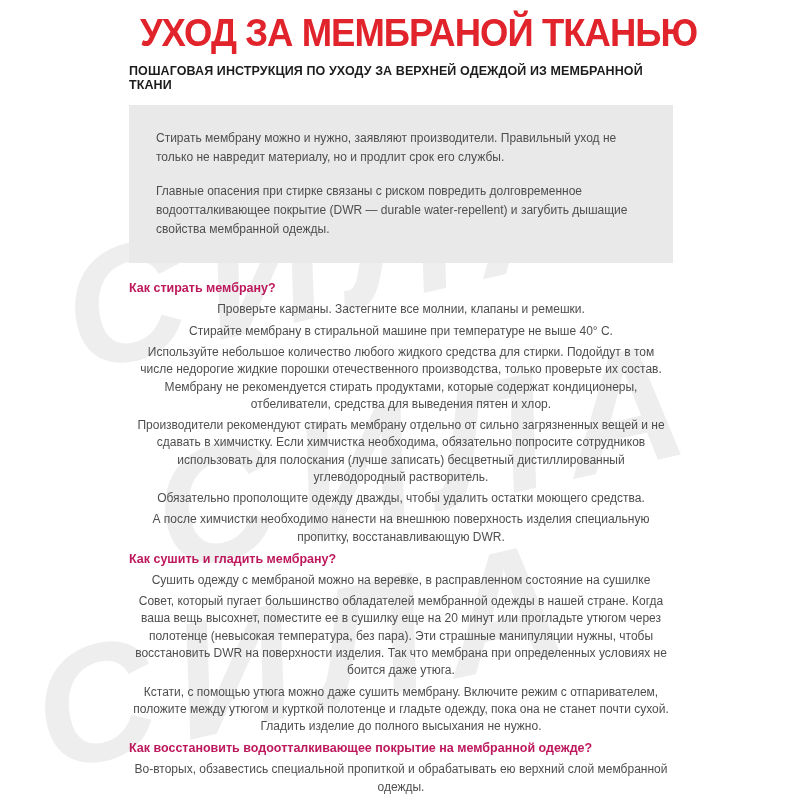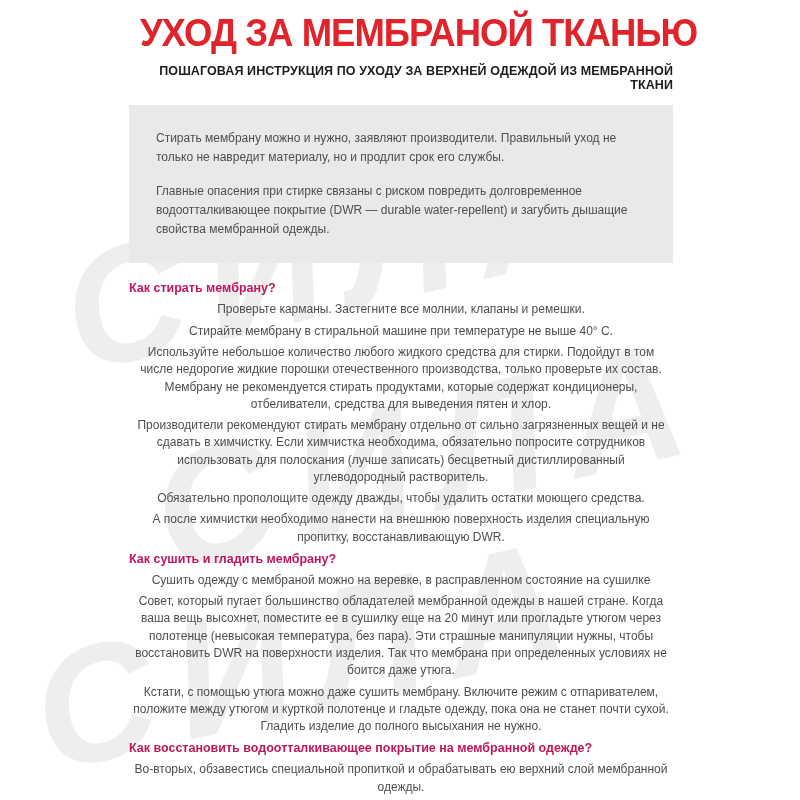--- a/index.html
+++ b/index.html
@@ -52,21 +52,21 @@
     font-size: 38px;
     line-height: 1.05;
     font-weight: 800;
     letter-spacing: -1px;
     margin: 2px 0 0 0;
     white-space: nowrap;
     transform: scaleX(0.96);
     transform-origin: center;
   }
   .subtitle {
-    text-align: right;
+    text-align: left;
     font-size: 12.5px;
     font-weight: 700;
     color: #1c1c1c;
     margin-top: 10px;
     letter-spacing: 0.1px;
   }
   .intro-box {
     margin-top: 13px;
     background: #e9e9e9;
     padding: 8px 11px 9px 11px;

